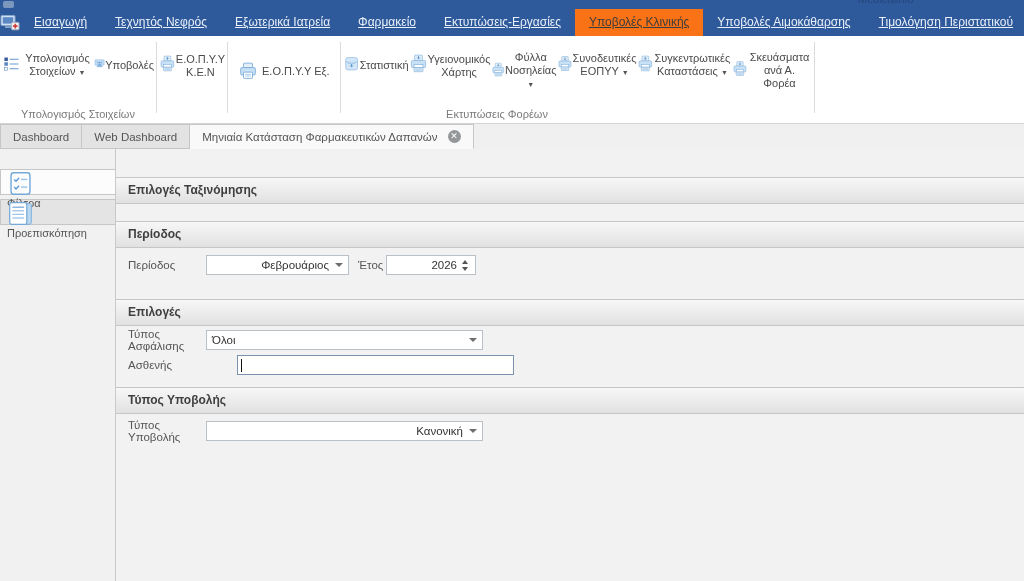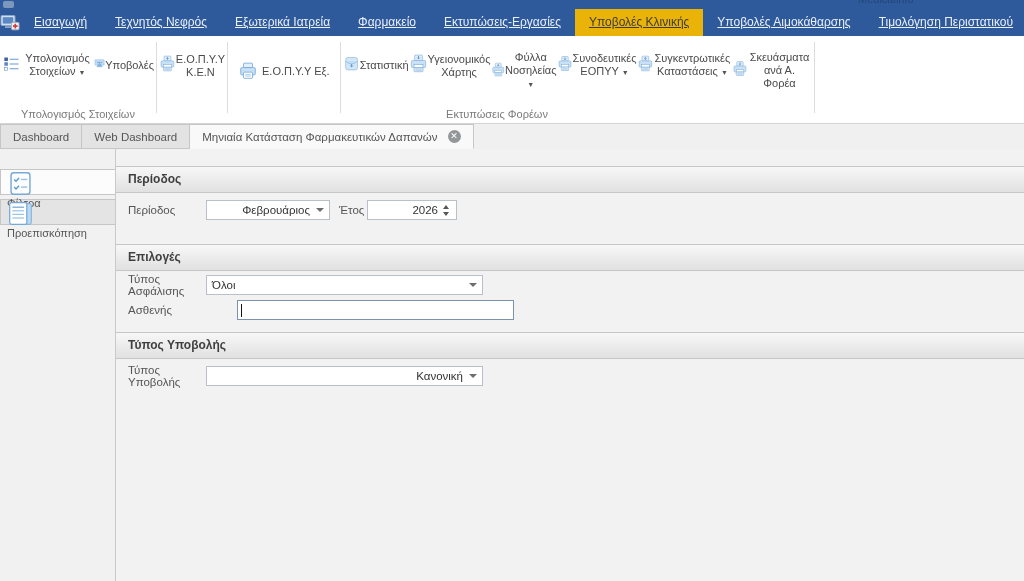--- a/index.html
+++ b/index.html
@@ -8,21 +8,21 @@
 
   
   .titlebar { height:9px; background:#2e5a9b; position:relative; overflow:hidden; }
   .titlebar .wtitle { position:absolute; left:858px; top:-7px; font-size:11px; color:#24467c; }
   .titlebar .winicon-frag { position:absolute; left:3px; top:1px; width:11px; height:7px;
                             background:#8fa6c4; border-radius:2px; opacity:.8; }
 
   .menubar { height:27px; background:#2e5a9b; display:flex; align-items:stretch; }
   .appicon { width:46px; display:flex; align-items:center; justify-content:center; }
   .menu-item { color:#eaf0f9; font-size:12px; line-height:27px; padding:0 14px; cursor:default; white-space:nowrap;text-decoration:underline; }
-  .menu-item.active { background:#eab308; color:#3c3c3c; }
+  .menu-item.active { background:#f97316; color:#3c3c3c; }
 
   
   .ribbon { height:88px; background:#ffffff; border-bottom:1px solid #d4d4d4;
             display:flex; align-items:stretch; padding-left:2px; }
   .rgroup { display:flex; flex-direction:column; }
   .rgroup-buttons { flex:1; display:flex; align-items:flex-start; }
   .rgroup-label { text-align:center; font-size:11px; color:#7a7a7a; padding-bottom:3px; white-space:nowrap; }
   .rgroup-label.shift-left { padding-right:160px; }
   .rsep { width:1px; background:#dcdcdc; margin:6px 2px 10px 2px; }
   .rbtn { display:flex; flex-direction:row; align-items:center; padding-top:12px; cursor:default; }
@@ -69,21 +69,21 @@
   .frow.r-type { margin-top:7px; }
   .flabel { width:78px; font-size:11.5px; color:#555; flex:none; }
   .flabel.short { width:28px; margin-left:9px; }
 
   .combo { height:20px; background:#ffffff; border:1px solid #b9c0c7; display:flex;
            align-items:center; font-size:11.5px; color:#333; padding:0 5px; cursor:pointer; }
   .combo .cval { flex:1; }
   .combo .cval.right { text-align:right; padding-right:6px; }
   .combo .caret { width:0; height:0; border-left:4px solid transparent; border-right:4px solid transparent;
                   border-top:4px solid #6d6d6d; flex:none; }
-  .combo.w153 { width:124px;padding-left:24px; }
+  .combo.w153 { width:143px;padding-left:24px; }
   .combo.w277 { width:277px; }
 
   .spinner { width:90px; height:20px; background:#fff; border:1px solid #b9c0c7; display:flex; align-items:center; }
   .spinner .sval { flex:1; text-align:right; font-size:11.5px; color:#333; padding-right:5px; }
   .spin-btns { width:13px; height:100%; display:flex; flex-direction:column; justify-content:center; gap:3px; }
   .spin-up { width:0; height:0; border-left:3.5px solid transparent; border-right:3.5px solid transparent;
              border-bottom:4px solid #555; }
   .spin-dn { width:0; height:0; border-left:3.5px solid transparent; border-right:3.5px solid transparent;
              border-top:4px solid #555; }
 
@@ -297,20 +297,21 @@
         <line x1="6" y1="12" x2="19" y2="12" stroke="#9cc3e8" stroke-width="1.4"></line>
         <line x1="6" y1="16" x2="19" y2="16" stroke="#9cc3e8" stroke-width="1.4"></line>
         <line x1="6" y1="20" x2="19" y2="20" stroke="#9cc3e8" stroke-width="1.4"></line>
       </svg>
       <span class="slabel">Προεπισκόπηση</span>
     </div>
   </div>
 
   <div class="panel">
 
+    <div class="bar sort">Επιλογές Ταξινόμησης</div>
 
     <div class="bar period">Περίοδος</div>
     <div class="frow r-period">
       <span class="flabel">Περίοδος</span>
       <div class="combo w153">
         <span class="cval right">Φεβρουάριος</span>
         <span class="caret"></span>
       </div>
       <span class="flabel short">Έτος</span>
       <div class="spinner">

